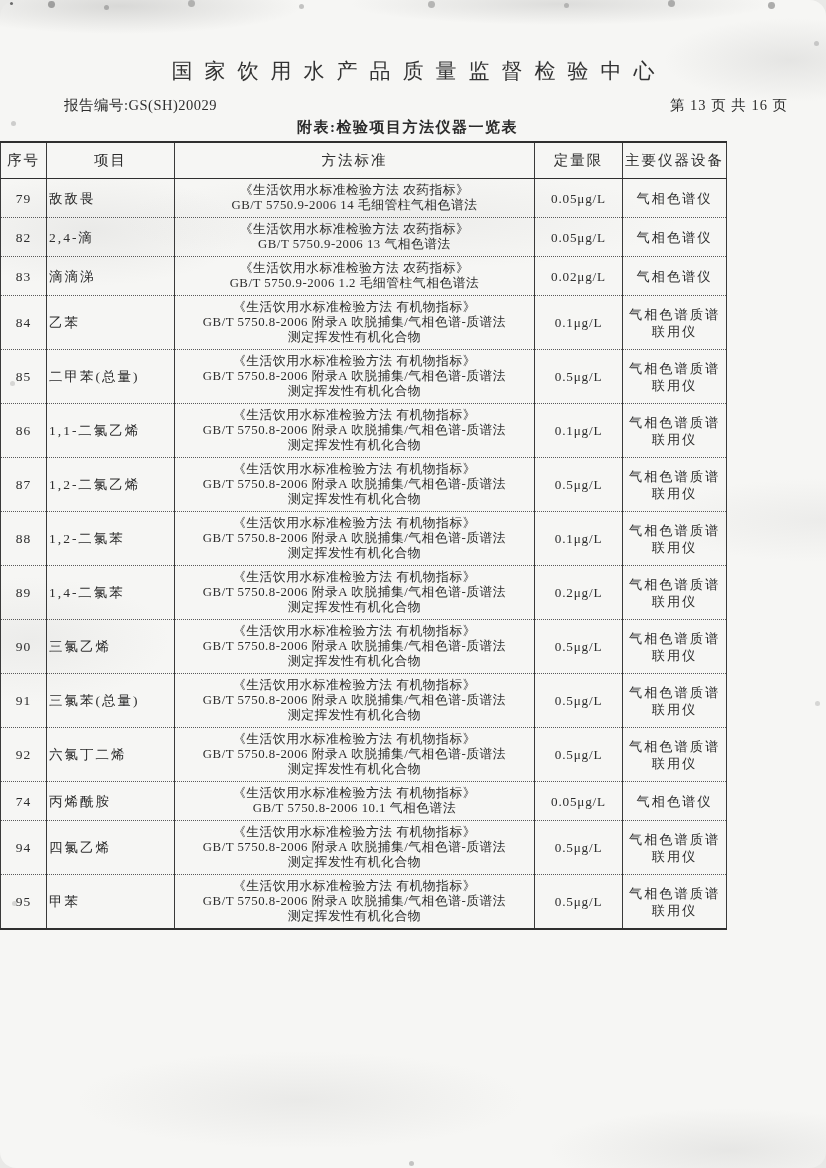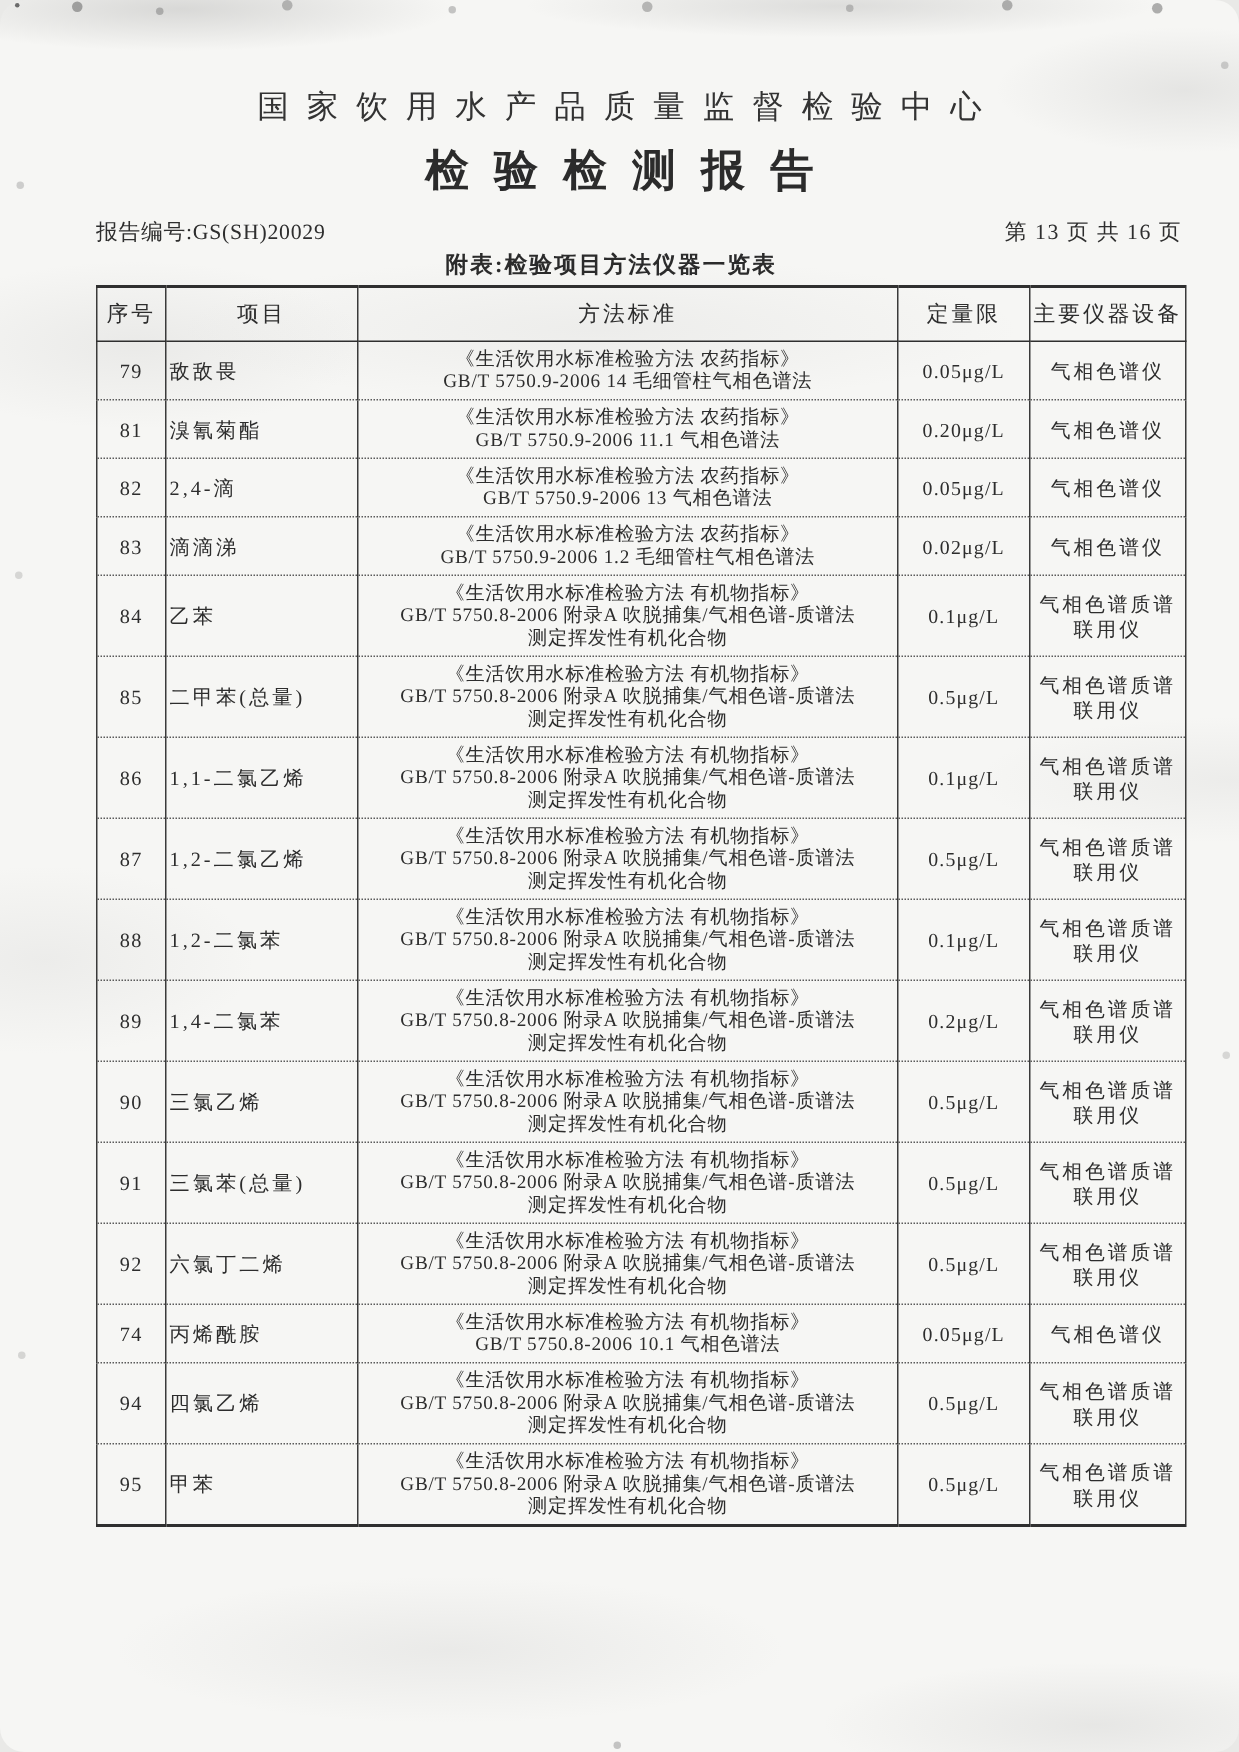--- a/index.html
+++ b/index.html
@@ -87,21 +87,20 @@
     text-align: center;
     font-size: 15px;
     font-weight: bold;
     letter-spacing: 1.5px;
     color: #2b2b2b;
   }
   table.method-table {
     border-collapse: collapse;
     table-layout: fixed;
     width: 726px;
-    margin-left: 64px;
     background: transparent;
   }
   table.method-table col.c-no   { width: 46px; }
   table.method-table col.c-item { width: 128px; }
   table.method-table col.c-method { width: 360px; }
   table.method-table col.c-loq  { width: 88px; }
   table.method-table col.c-inst { width: 104px; }
   table.method-table th, table.method-table td {
     border-left: 1.5px solid #3a3a3a;
     border-right: 1.5px solid #3a3a3a;
@@ -138,21 +137,20 @@
   table.method-table .cell-inst { font-size: 13.2px; letter-spacing: 2px; line-height: 17px; }
   .method-line { text-align: center; }
 </style>
 </head>
 <body>
 
 <div class="page">
   <div class="speckles"></div>
 
   <div class="org-title">国家饮用水产品质量监督检验中心</div>
-  <div class="report-title">检验检测报告</div>
 
   <div class="meta-row">
     <span class="report-no">报告编号:GS(SH)20029</span>
     <span class="page-indicator">第 13 页 共 16 页</span>
   </div>
 
   <div class="table-caption">附表:检验项目方法仪器一览表</div>
 
   <table class="method-table">
     <colgroup>
@@ -176,30 +174,20 @@
     <td class="cell-no">79</td>
     <td class="cell-item">敌敌畏</td>
     <td class="cell-method">
             <div class="method-line">《生活饮用水标准检验方法 农药指标》</div>
             <div class="method-line">GB/T 5750.9-2006 14 毛细管柱气相色谱法</div>
           </td>
     <td class="cell-loq">0.05μg/L</td>
     <td class="cell-inst">气相色谱仪</td>
   </tr>
         <tr>
-    <td class="cell-no">81</td>
-    <td class="cell-item">溴氰菊酯</td>
-    <td class="cell-method">
-            <div class="method-line">《生活饮用水标准检验方法 农药指标》</div>
-            <div class="method-line">GB/T 5750.9-2006 11.1 气相色谱法</div>
-          </td>
-    <td class="cell-loq">0.20μg/L</td>
-    <td class="cell-inst">气相色谱仪</td>
-  </tr>
-        <tr>
     <td class="cell-no">82</td>
     <td class="cell-item">2,4-滴</td>
     <td class="cell-method">
             <div class="method-line">《生活饮用水标准检验方法 农药指标》</div>
             <div class="method-line">GB/T 5750.9-2006 13 气相色谱法</div>
           </td>
     <td class="cell-loq">0.05μg/L</td>
     <td class="cell-inst">气相色谱仪</td>
   </tr>
         <tr>

